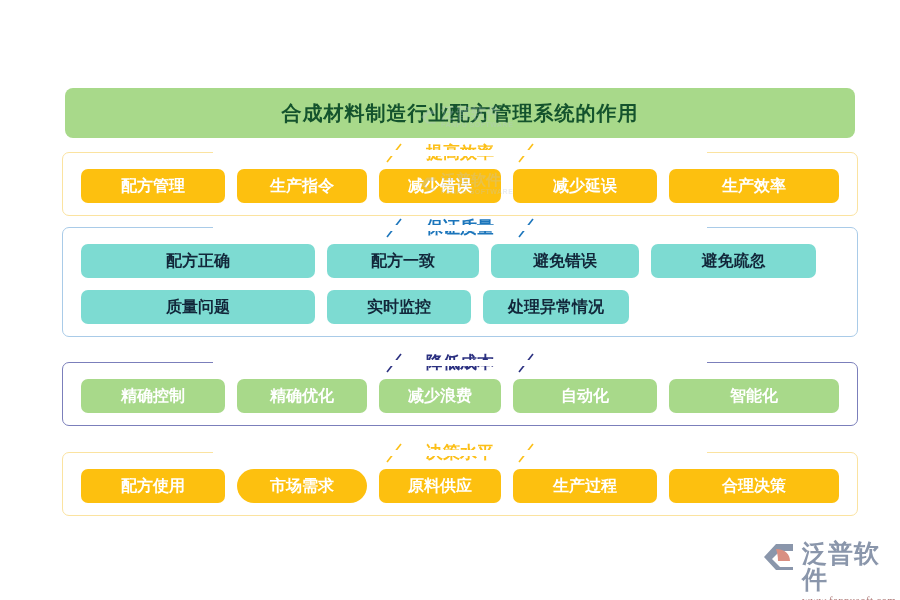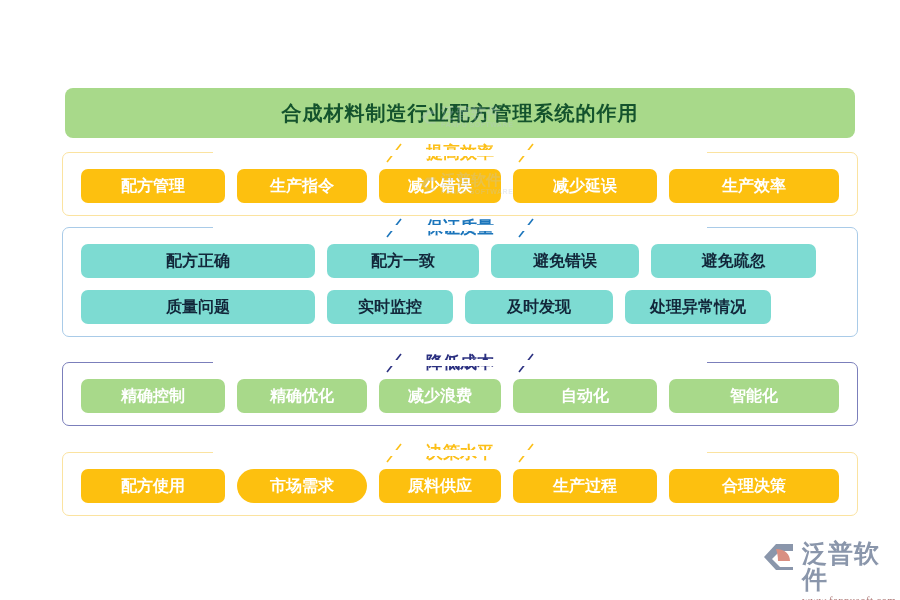--- a/index.html
+++ b/index.html
@@ -216,22 +216,21 @@
         </div>
         <div class="hdr-mask" style="left: 150px; right: 150px;"></div>
         <div class="row">
           <div class="pill pill-teal" style="width: 234px;">配方正确</div>
           <div class="pill pill-teal" style="width: 152px;">配方一致</div>
           <div class="pill pill-teal" style="width: 148px;">避免错误</div>
           <div class="pill pill-teal" style="width: 165px;">避免疏忽</div>
         </div>
         <div class="row" style="margin-top: 12px;">
           <div class="pill pill-teal" style="width: 234px;">质量问题</div>
-          <div class="pill pill-teal" style="width: 126px;">实时监控</div>
-          <div class="pill pill-teal" style="width: 148px;">及时发现</div>
+          <div class="pill pill-teal" style="width: 144px;">实时监控</div>
           <div class="pill pill-teal" style="width: 146px;">处理异常情况</div>
         </div>
       </div>
       <div class="section sec-navy" style="top: 362px; padding-top: 16px; padding-bottom: 12px;">
         <div class="sec-header">
           <svg class="deco" width="118" height="22" viewBox="0 0 118 22">
             <path d="M0 11 H90" stroke="#2b3080" stroke-width="1.6"></path>
             <path d="M92 20 L106 2" stroke="#2b3080" stroke-width="1.6"></path>
           </svg>
           <div class="sec-title t-navy">降低成本</div>

